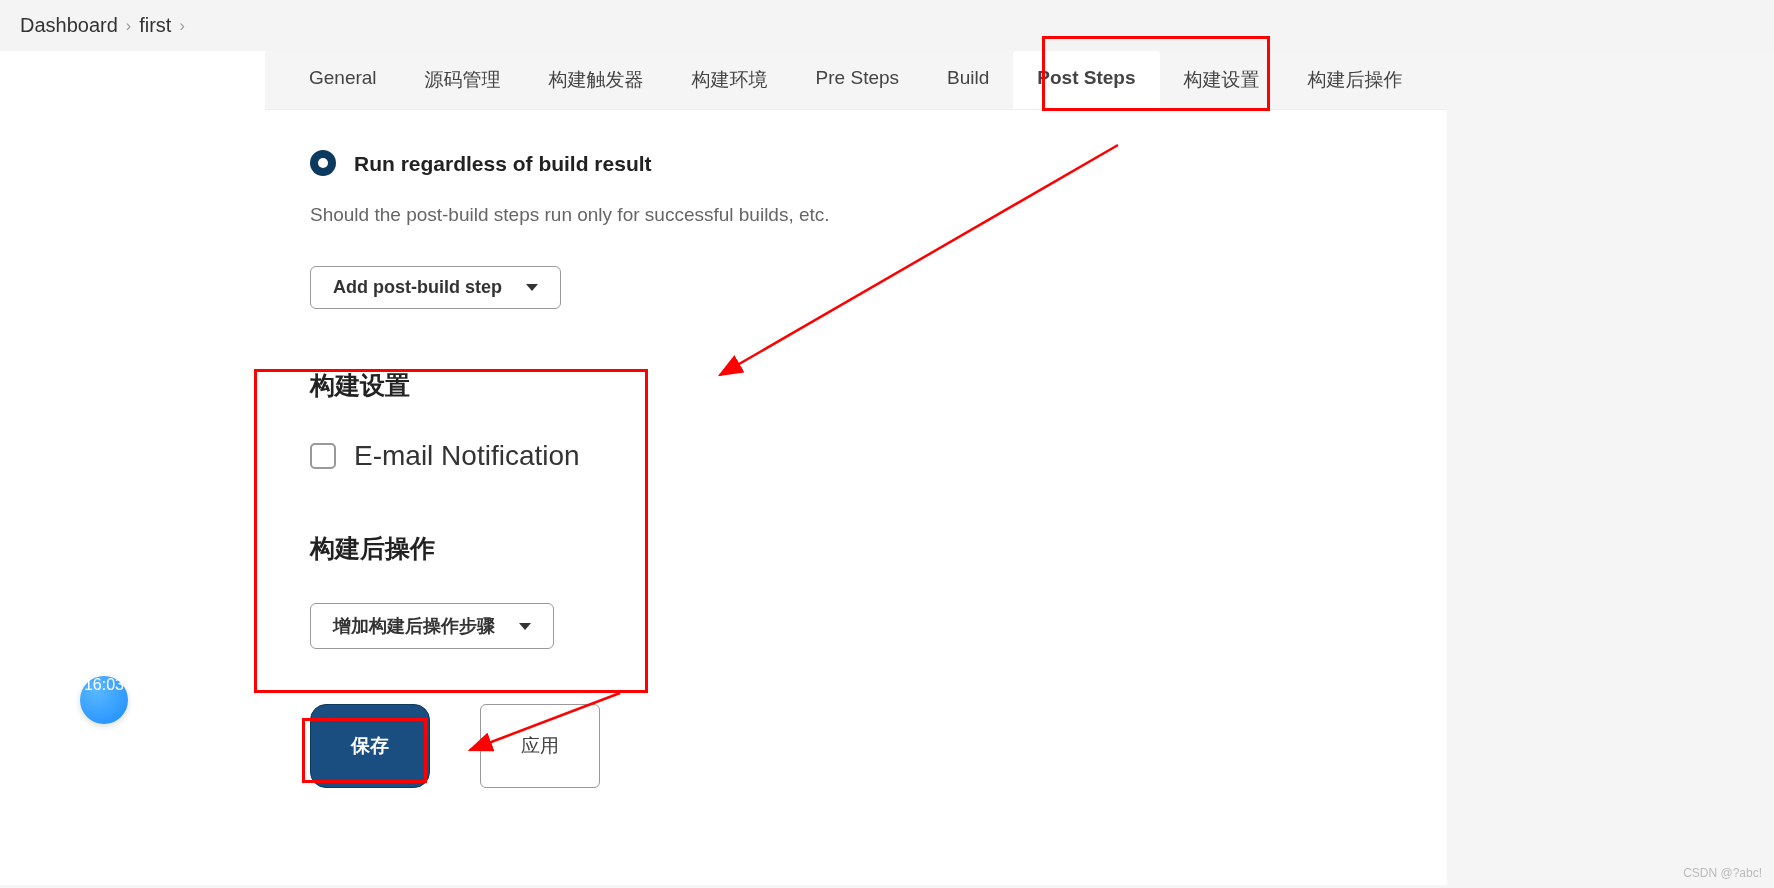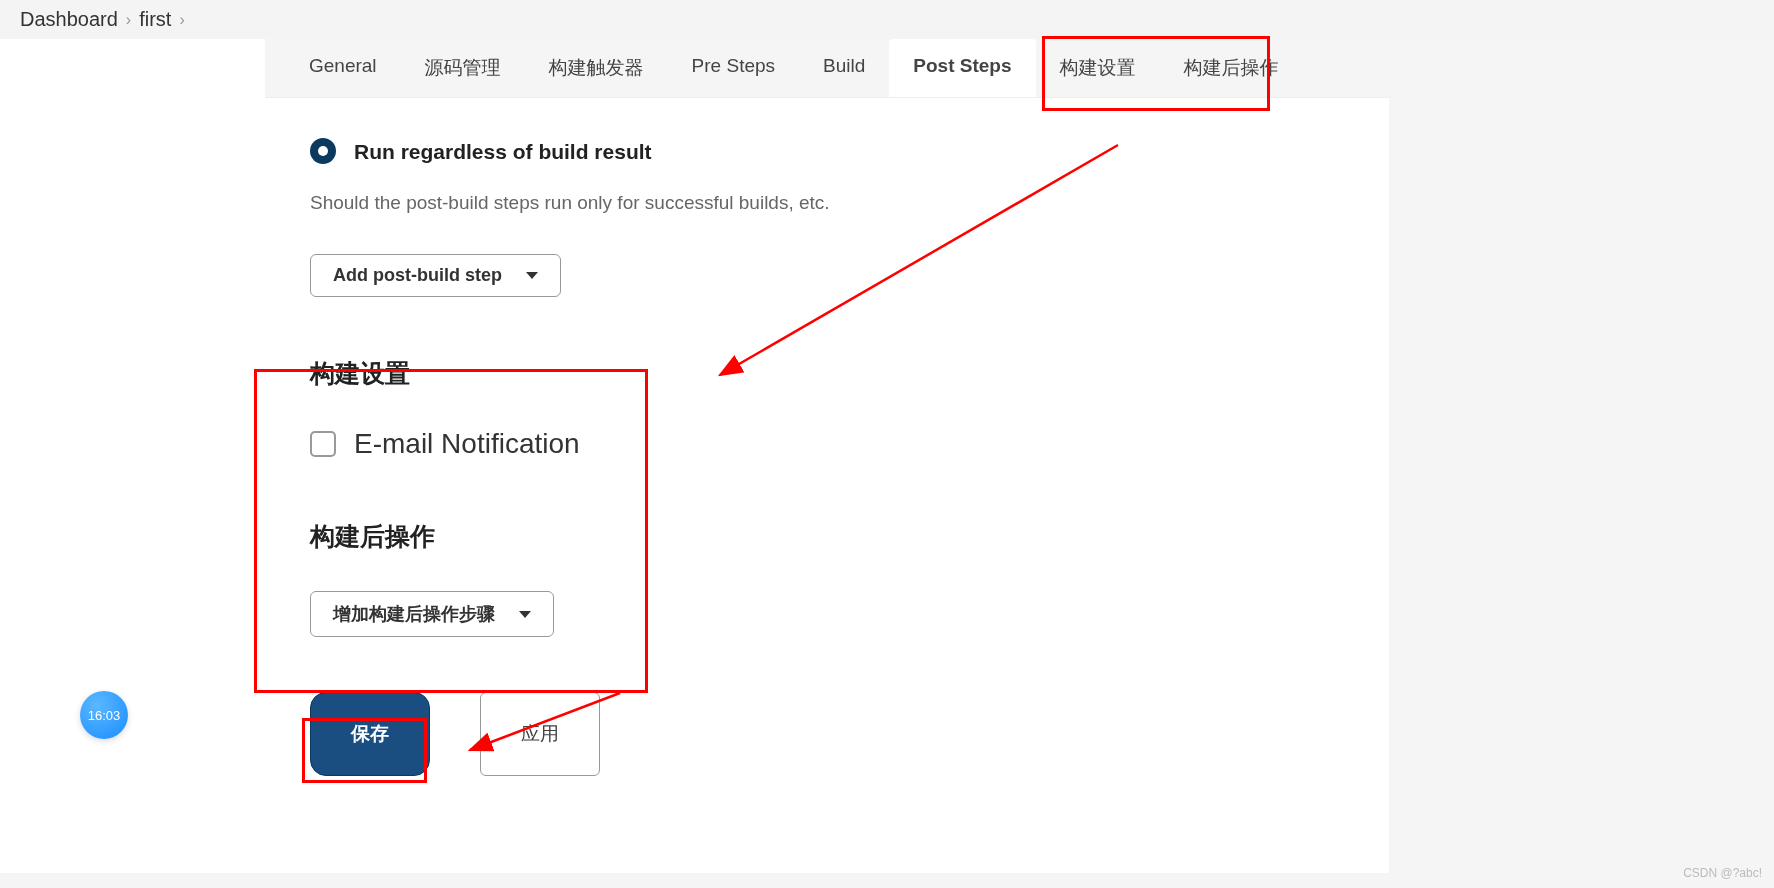--- a/index.html
+++ b/index.html
@@ -9,21 +9,21 @@
     }
     body {
       font-family: -apple-system, BlinkMacSystemFont, "Segoe UI", "Microsoft YaHei", sans-serif;
       background: #f5f5f5;
       width: 1774px;
       height: 888px;
       position: relative;
     }
     .breadcrumb {
       background: #f4f4f4;
-      padding: 8px 20px;
+      padding: 14px 20px;
       display: flex;
       align-items: center;
       gap: 8px;
       font-size: 20px;
       color: #333;
     }
     .breadcrumb-item {
       cursor: pointer;
     }
     .breadcrumb-sep {
@@ -173,30 +173,29 @@
       color: #404040;
       border: 1.5px solid #999;
       border-radius: 6px;
       font-size: 19px;
       cursor: pointer;
       min-width: 120px;
     }
     .clock-badge {
       position: absolute;
       left: 80px;
-      bottom: 149px;
+      bottom: 164px;
       width: 48px;
       height: 48px;
       border-radius: 50%;
       background: radial-gradient(circle at 35% 30%, #5ab8ff, #1a8cff);
       display: flex;
-      align-items: center;
       justify-content: center;
       color: #fff;
-      font-size: 13px;
+      font-size: 16px;
       font-weight: 500;
       box-shadow: 0 2px 6px rgba(0,0,0,0.15);
     }
     .annot {
       position: absolute;
       border: 3px solid red;
       pointer-events: none;
     }
     .annot-box1 {
       left: 1042px;
@@ -237,20 +236,21 @@
 <div class="main-layout">
   <div class="left-sidebar"></div>
 
   <div class="content-wrapper">
     <div class="content">
 
       <div class="tabs">
         <div class="tab">General</div>
         <div class="tab">源码管理</div>
         <div class="tab">构建触发器</div>
+        <div class="tab">构建环境</div>
         <div class="tab">Pre Steps</div>
         <div class="tab">Build</div>
         <div class="tab active">Post Steps</div>
         <div class="tab">构建设置</div>
         <div class="tab">构建后操作</div>
       </div>
 
       <div class="form-body">
         <div class="radio-row">
           <div class="radio-outer">

